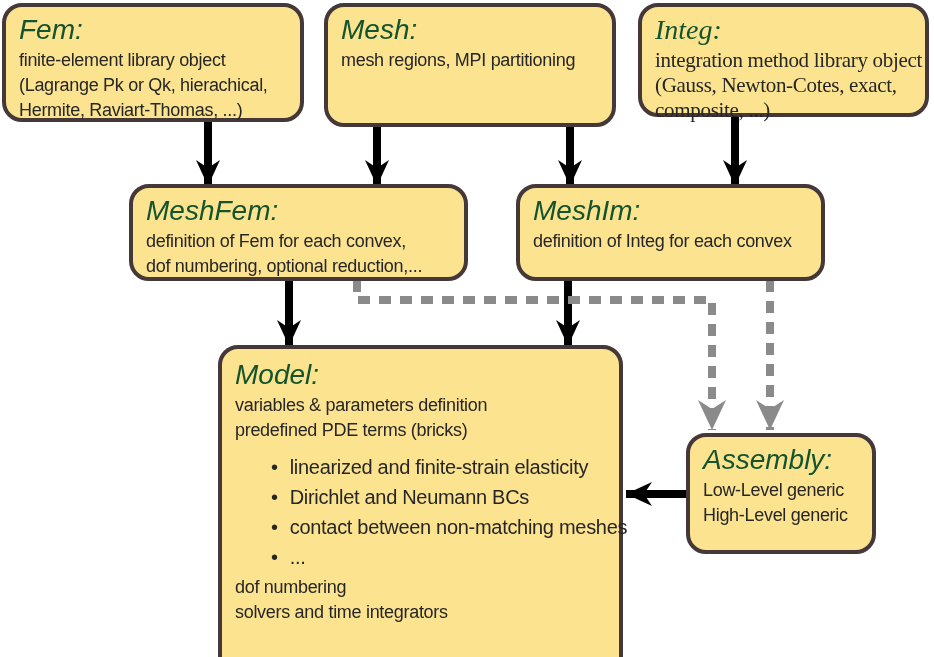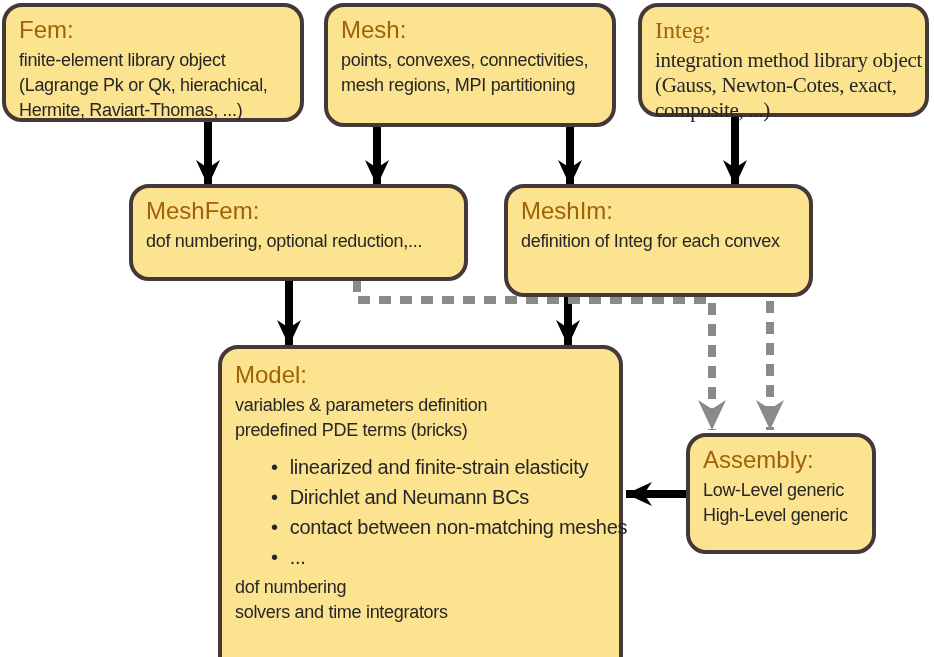--- a/index.html
+++ b/index.html
@@ -17,24 +17,25 @@
     background:#FBE390;
     border:4px solid #453838;
     border-radius:20px;
     padding:5px 10px 0 13px;
     color:#262626;
     z-index:1;
   }
   .sans{font-family:"Liberation Sans", sans-serif;}
   .serif{font-family:"Liberation Serif", serif;}
   .title{
-    font-size:24px;
+    font-size:28px;
     line-height:36px;
-    color:#a16207;
+    color:#14532d;
     white-space:nowrap;
+    font-style:italic;
   }
   .line{
     font-size:18px;
     line-height:25px;
     letter-spacing:-0.3px;
     white-space:nowrap;
   }
   .serif .line{font-size:21px;}
   .bullets{margin-top:12px;}
   .bullet-row{
@@ -79,37 +80,37 @@
 
   <div class="box sans" style="left:2px;top:3px;width:302px;height:119px">
     <div class="title">Fem:</div>
     <div class="line">finite-element library object</div>
     <div class="line">(Lagrange Pk or Qk, hierachical,</div>
     <div class="line">Hermite, Raviart-Thomas, ...)</div>
   </div>
 
   <div class="box sans" style="left:324px;top:3px;width:292px;height:124px">
     <div class="title">Mesh:</div>
-    <div class="line">points, convexes, connectivities,</div>
     <div class="line">mesh regions, MPI partitioning</div>
   </div>
 
   <div class="box serif" style="left:638px;top:3px;width:291px;height:114px">
     <div class="title">Integ:</div>
     <div class="line">integration method library object</div>
     <div class="line">(Gauss, Newton-Cotes, exact,</div>
     <div class="line">composite, ...)</div>
   </div>
 
   <div class="box sans" style="left:129px;top:184px;width:339px;height:97px">
     <div class="title">MeshFem:</div>
+    <div class="line">definition of Fem for each convex,</div>
     <div class="line">dof numbering, optional reduction,...</div>
   </div>
 
-  <div class="box sans" style="left:504px;top:184px;width:309px;height:113px">
+  <div class="box sans" style="left:516px;top:184px;width:309px;height:97px">
     <div class="title">MeshIm:</div>
     <div class="line">definition of Integ for each convex</div>
   </div>
 
   <div class="box sans" style="left:218px;top:345px;width:405px;height:337px;padding-top:8px">
     <div class="title">Model:</div>
     <div class="line">variables &amp; parameters definition</div>
     <div class="line">predefined PDE terms (bricks)</div>
     <div class="bullets">
       <div class="bullet-row">

